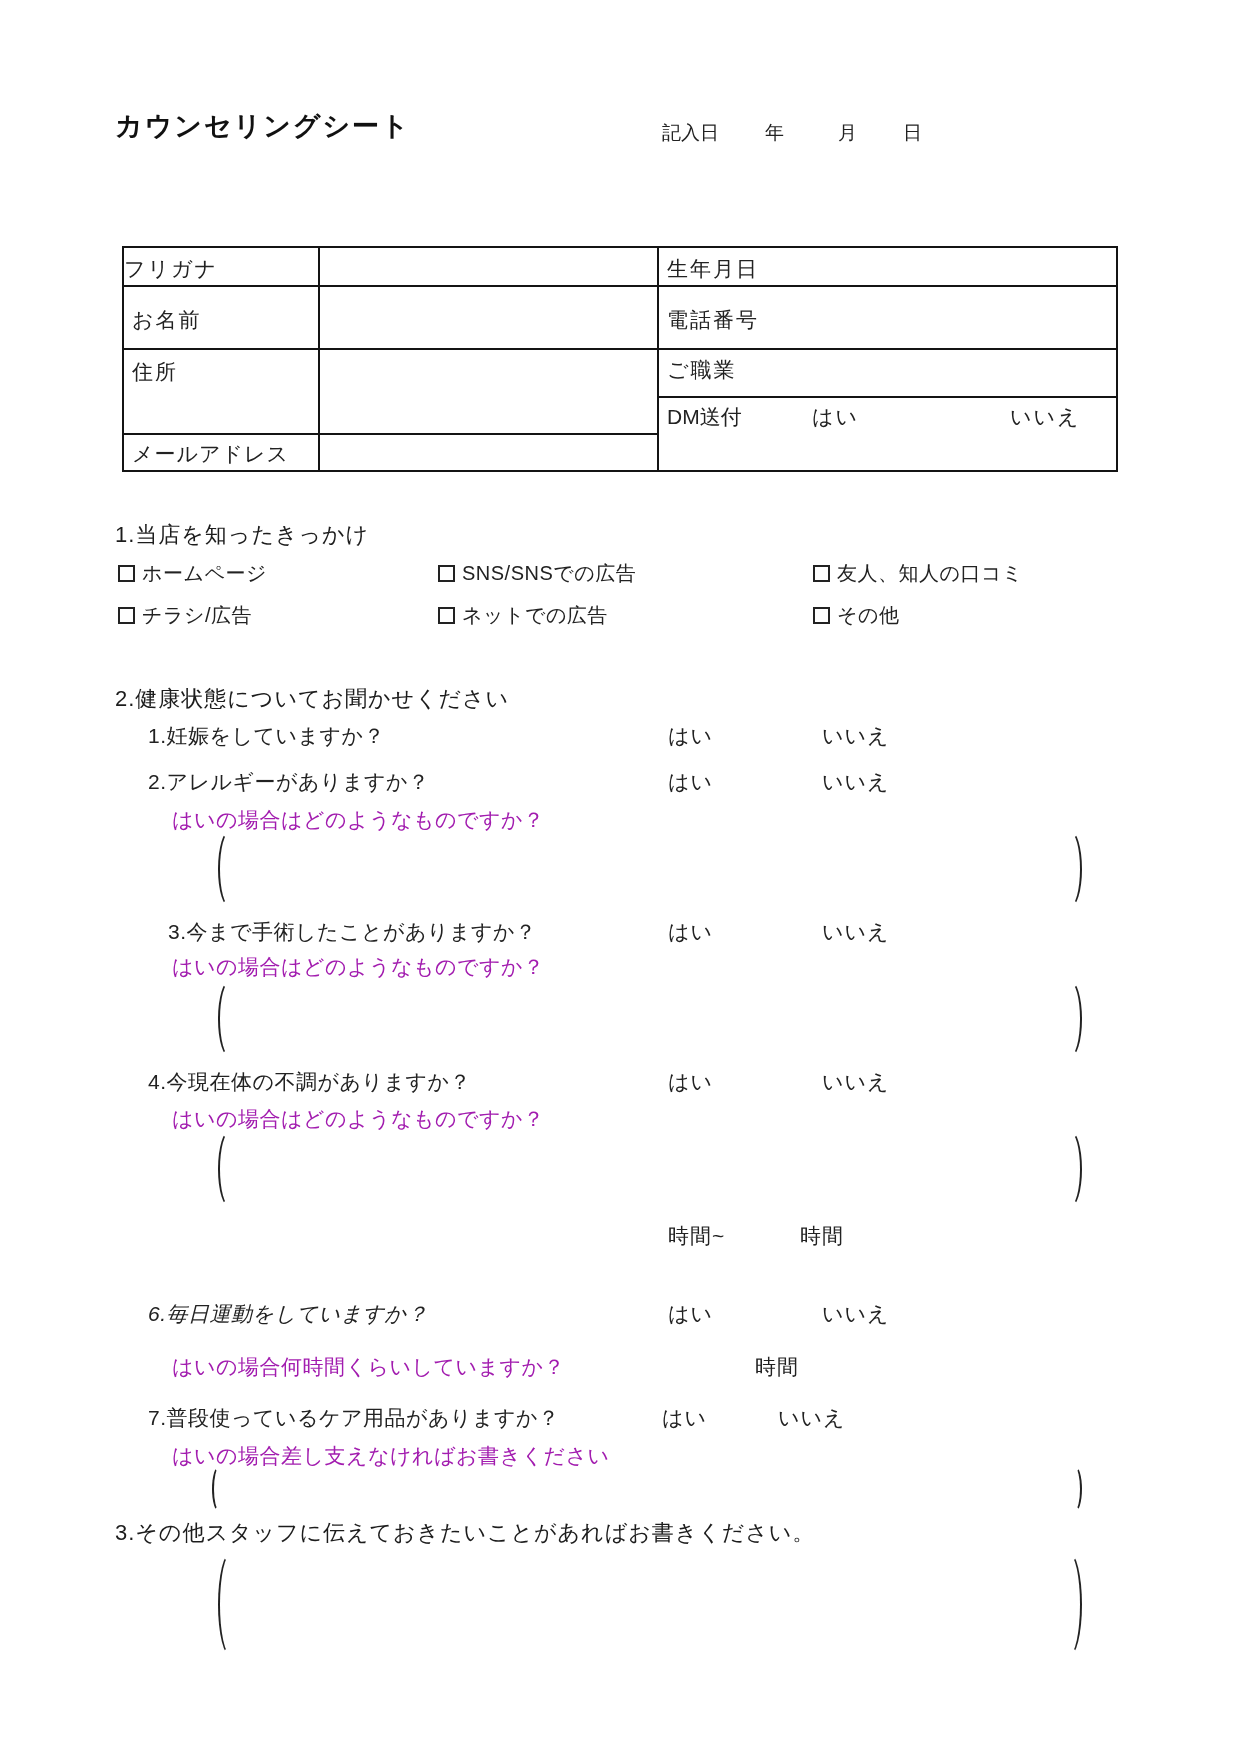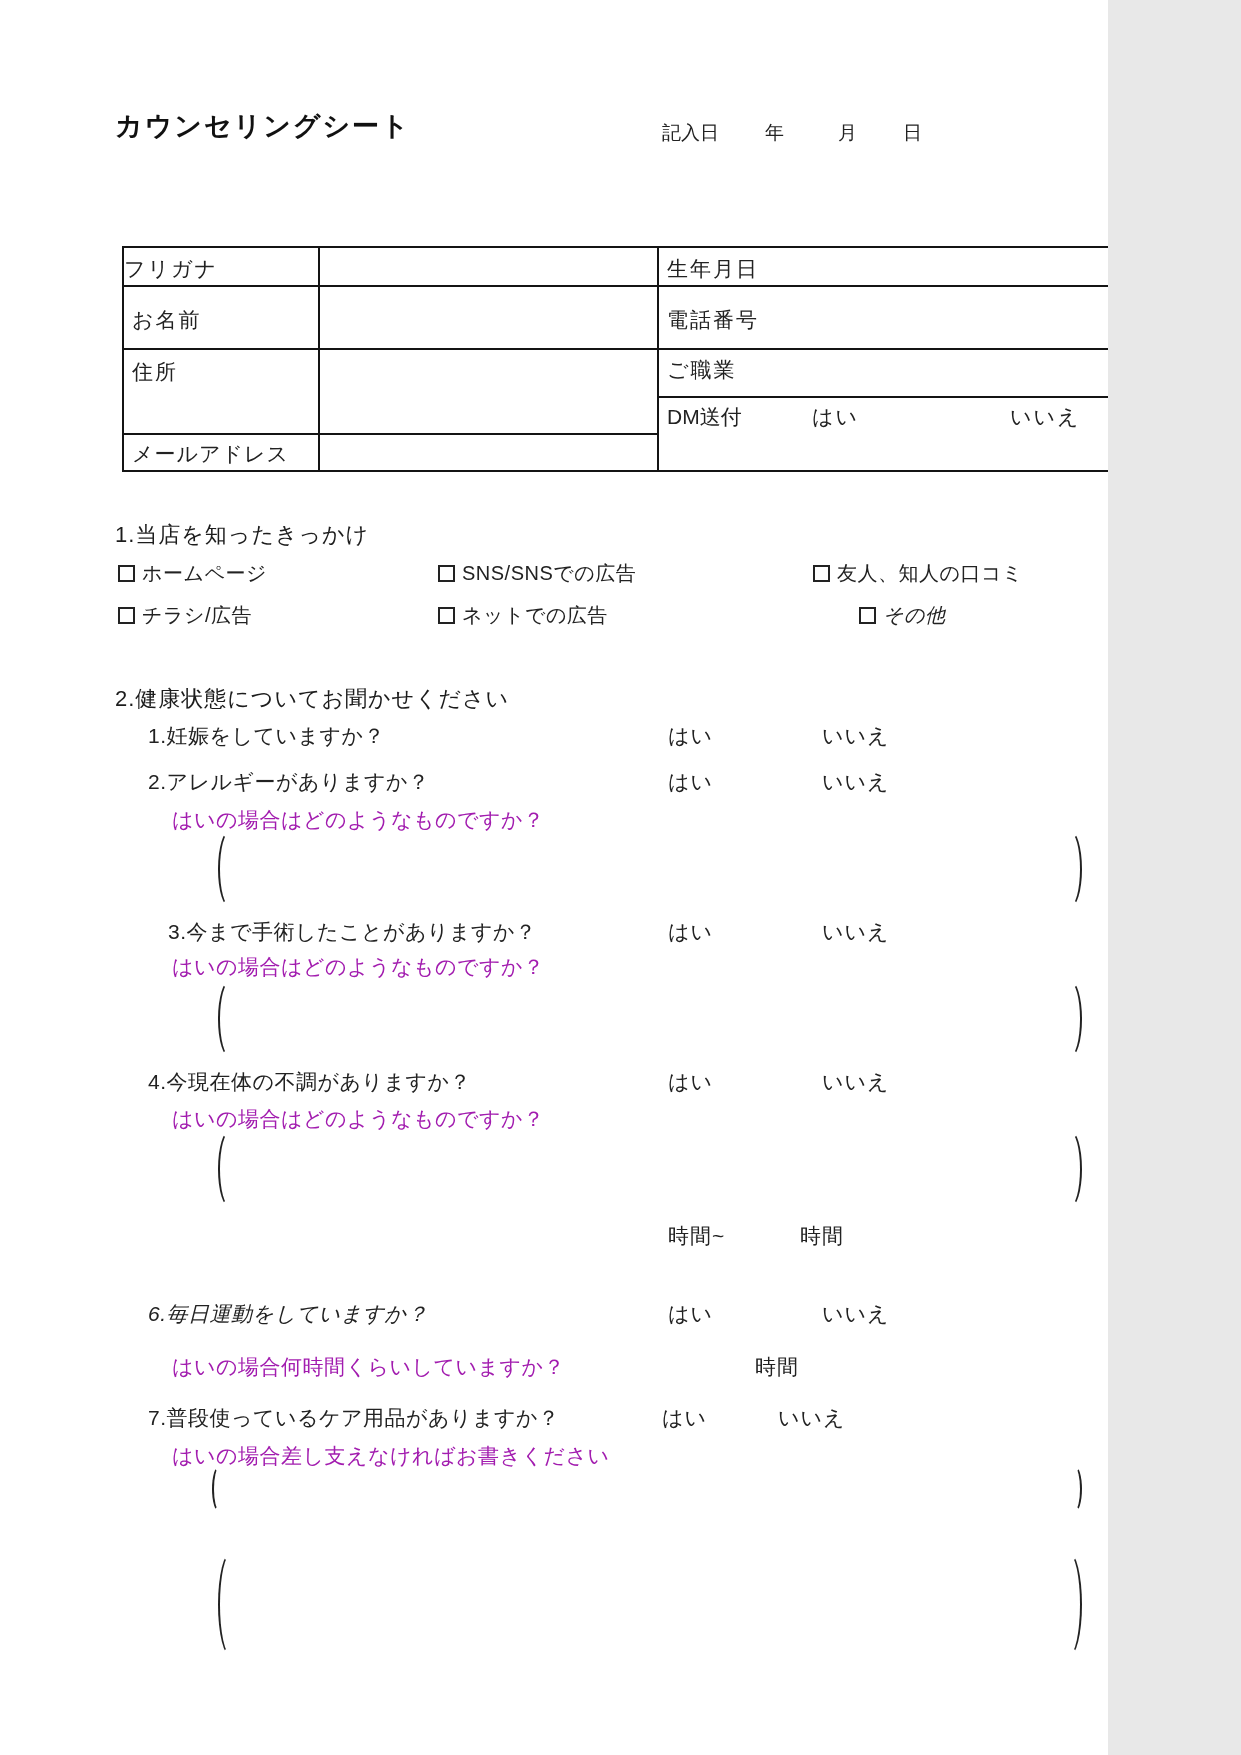--- a/index.html
+++ b/index.html
@@ -1,17 +1,17 @@
 <!DOCTYPE html>
 <html lang="ja"><head>
 <meta charset="utf-8">
 <style>
   html,body{margin:0;padding:0;background:#e8e8e8;}
   .page{
-    position:relative;width:1108px;height:1755px;background:#ffffff;
+    position:relative;width:1241px;height:1755px;background:#ffffff;
     font-family:"Liberation Sans","DejaVu Sans",sans-serif;color:#1f1f1f;overflow:hidden;
   }
   .abs{position:absolute;white-space:nowrap;}
   .title{font-size:27px;font-weight:700;letter-spacing:2px;color:#111;}
   .dateline{font-size:19px;color:#222;}
   
   .info-table{position:absolute;left:122px;top:246px;width:996px;height:226px;border:2px solid #141414;box-sizing:border-box;}
   .vline,.hline{position:absolute;background:#141414;}
   .vline{width:2px;}
   .hline{height:2px;}
@@ -75,21 +75,21 @@
   </div>
   <div class="abs opt" style="left:813px;top:560px;">
     <span class="cbx"></span><span>友人、知人の口コミ</span>
   </div>
   <div class="abs opt" style="left:118px;top:602px;">
     <span class="cbx"></span><span>チラシ/広告</span>
   </div>
   <div class="abs opt" style="left:438px;top:602px;">
     <span class="cbx"></span><span>ネットでの広告</span>
   </div>
-  <div class="abs opt" style="left:859px;top:602px;font-style:italic;">
+  <div class="abs opt" style="left:813px;top:602px;">
     <span class="cbx"></span><span>その他</span>
   </div>
 
   <div class="abs heading" style="left:115px;top:684px;">2.健康状態についてお聞かせください</div>
 
   <div class="abs qtext" style="left:148px;top:722px;">1.妊娠をしていますか？</div>
   <div class="abs ans" style="left:668px;top:722px;">はい</div>
   <div class="abs ans" style="left:822px;top:722px;">いいえ</div>
 
   <div class="abs qtext" style="left:148px;top:768px;">2.アレルギーがありますか？</div>
@@ -122,16 +122,17 @@
   <div class="abs ftext" style="left:172px;top:1353px;">はいの場合何時間くらいしていますか？</div>
   <div class="abs ans" style="left:755px;top:1353px;">時間</div>
 
   <div class="abs qtext" style="left:148px;top:1404px;">7.普段使っているケア用品がありますか？</div>
   <div class="abs ans" style="left:662px;top:1404px;">はい</div>
   <div class="abs ans" style="left:778px;top:1404px;">いいえ</div>
   <div class="abs ftext" style="left:172px;top:1442px;">はいの場合差し支えなければお書きください</div>
   <div class="paren l" style="left:212px;top:1466px;width:14px;height:46px;"></div>
   <div class="paren r" style="left:1068px;top:1466px;width:14px;height:46px;"></div>
 
+  <div class="abs heading" style="left:115px;top:1518px;">3.その他スタッフに伝えておきたいことがあればお書きください。</div>
   <div class="paren l" style="left:218px;top:1552px;width:26px;height:105px;"></div>
   <div class="paren r" style="left:1056px;top:1552px;width:26px;height:105px;"></div>
 
 </div>
 
 </body></html>

